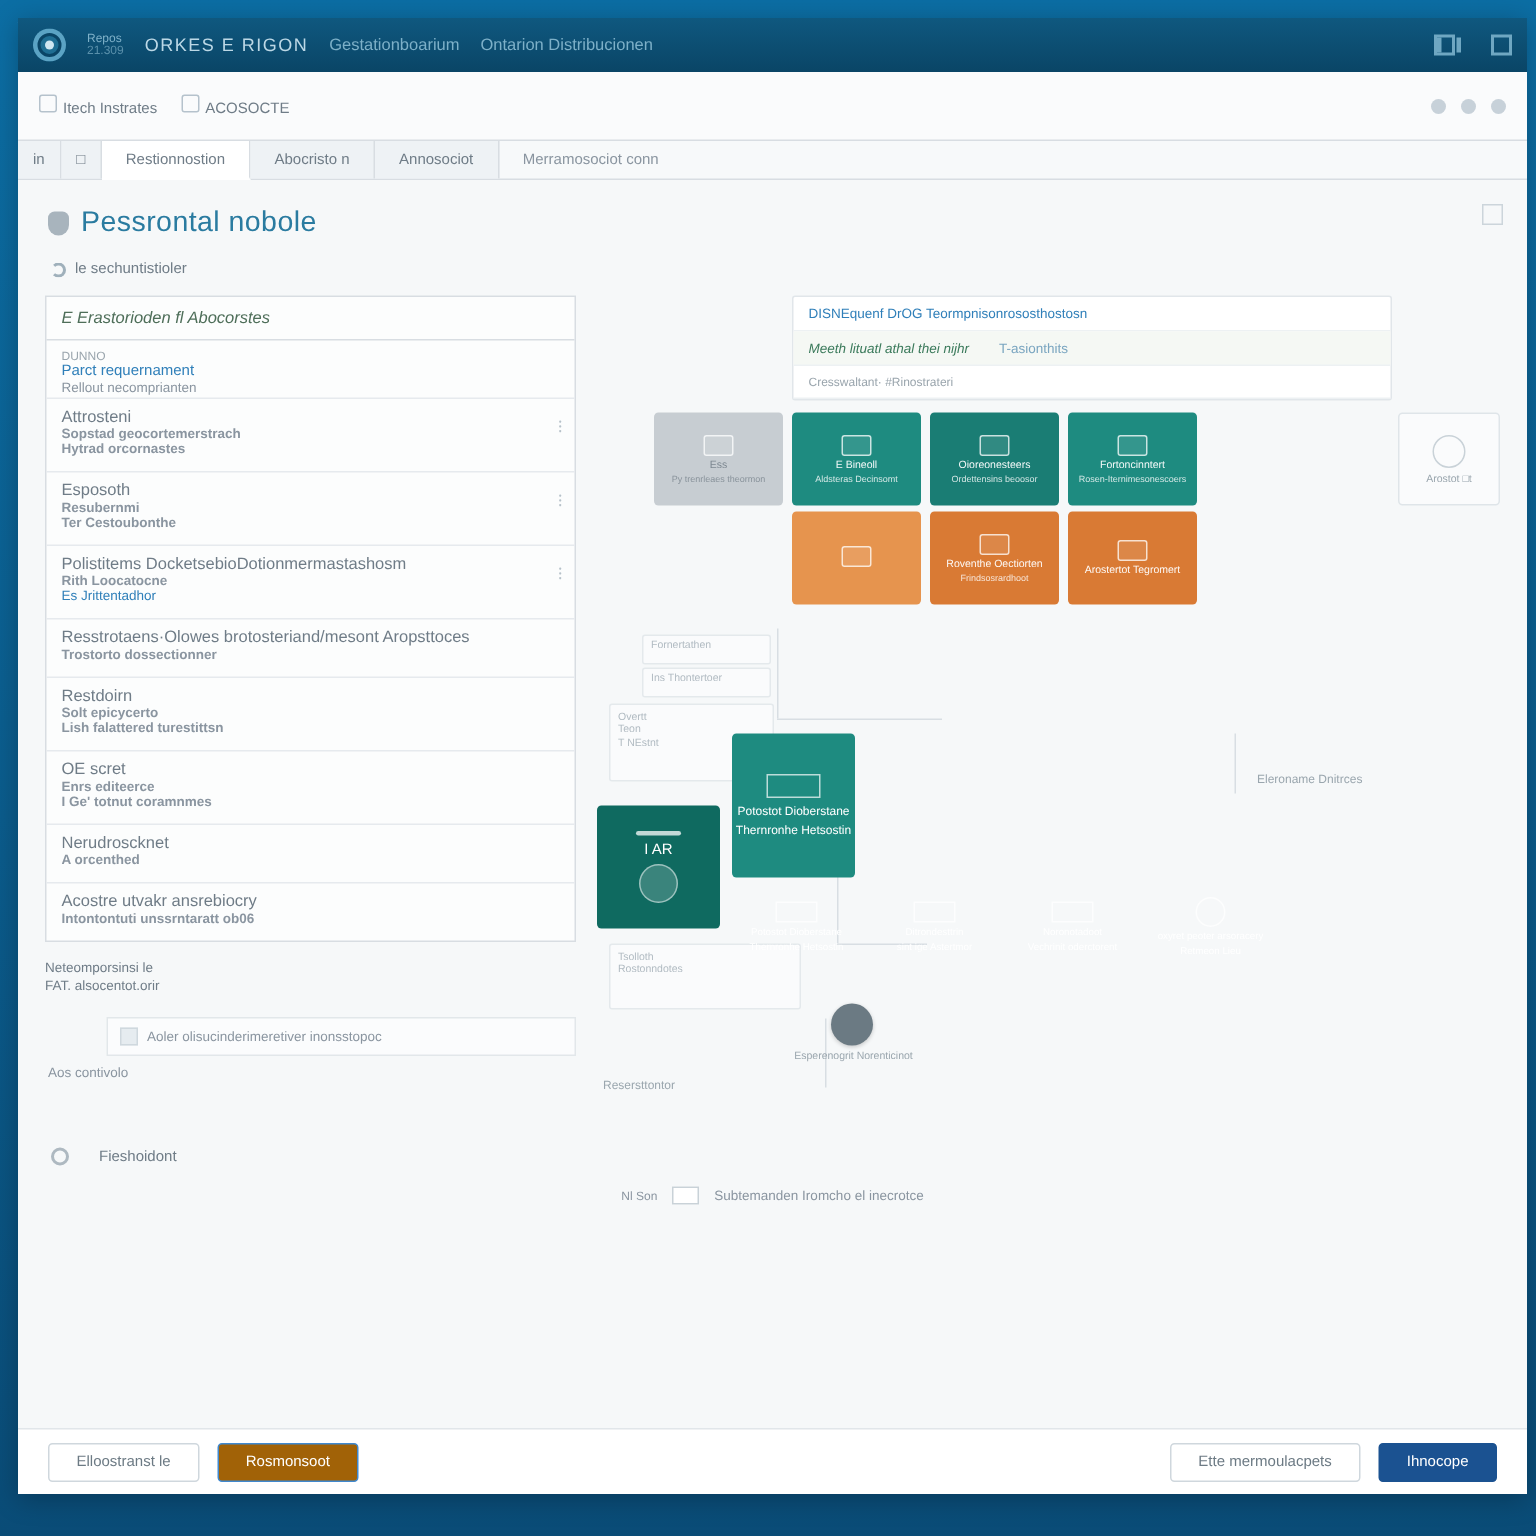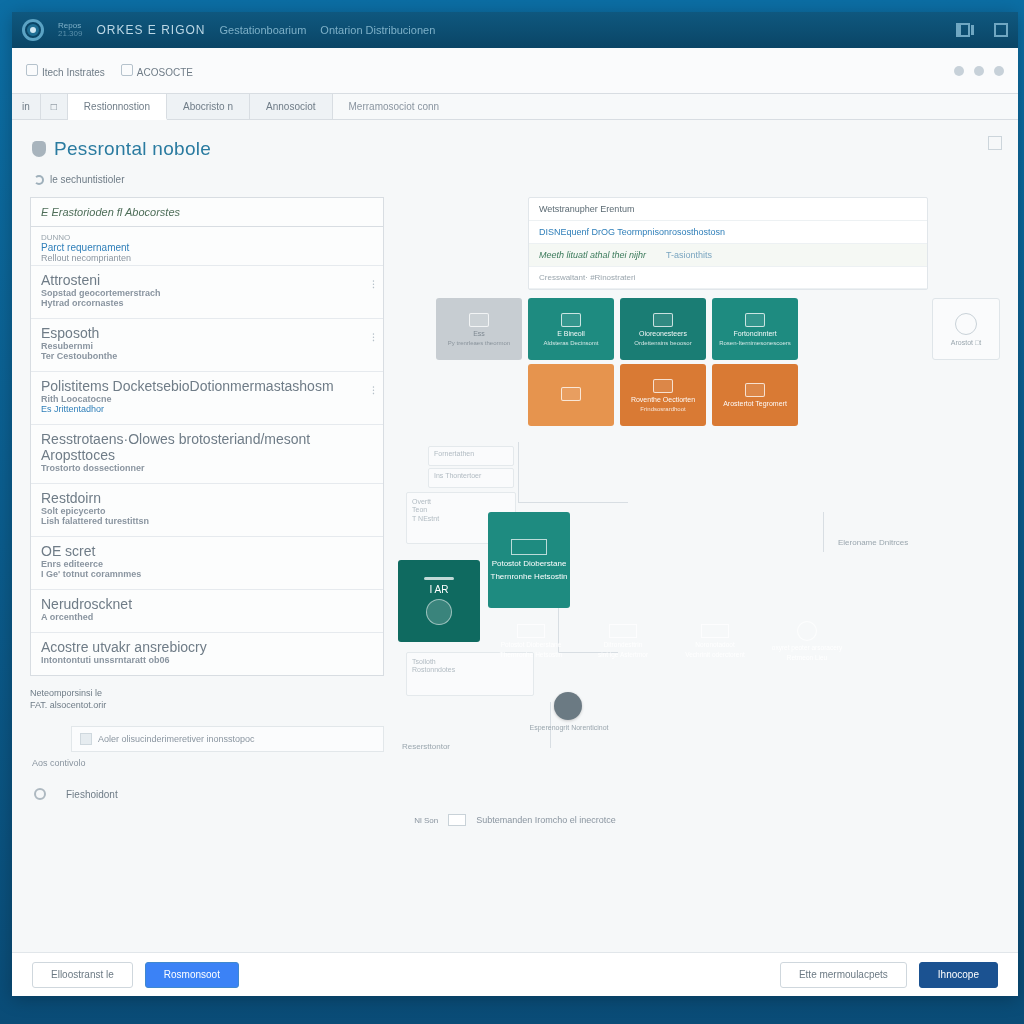--- a/index.html
+++ b/index.html
@@ -70,21 +70,21 @@
   .left-col{width:354px;flex:none;}
   .right-col{flex:1;}
   
   .panel-left{border:1px solid var(--panel-border);background:#fcfdfd;}
   .pl-head{padding:8px 10px;font-size:11px;color:#4e6e59;font-style:italic;border-bottom:1px solid var(--panel-border);}
   .pl-sub{padding:6px 10px 2px 10px;}
   .pl-sub .lbl{font-size:8px;color:#9aa5ad;text-transform:uppercase;}
   .pl-sub .link{font-size:10px;color:#2f7fb9;}
   .pl-sub .desc{font-size:9px;color:var(--text-dim);}
   .pl-block{border-top:1px solid #e6eaee;padding:6px 10px 10px 10px;position:relative;}
-  .pl-block .bt{font-size:14px;color:var(--text-mute);}
+  .pl-block .bt{font-size:11px;color:var(--text-mute);}
   .pl-block .bl{font-size:9px;color:var(--text-dim);font-weight:bold;}
   .pl-block .bk{font-size:9px;color:#2f7fb9;}
   .pl-block .more{position:absolute;right:8px;top:10px;font-size:11px;color:#b6c1c9;cursor:pointer;}
   .pl-extra{margin-top:12px;}
   .pl-extra .et{font-size:9px;color:var(--text-mute);margin:2px 0;}
   .note-box{margin-top:16px;border:1px solid #e2e7ea;background:#fbfcfd;padding:6px 8px;font-size:9px;color:var(--text-dim);
     display:flex;align-items:center;gap:6px;margin-left:41px;}
   .note-box .nico{width:12px;height:12px;background:#e6ecf0;border:1px solid #cfd8de;}
   .pl-foot{font-size:9px;color:var(--text-dim);margin:6px 2px 0 2px;}
   
@@ -137,21 +137,21 @@
   
   .legend{display:flex;align-items:center;justify-content:center;gap:10px;margin:14px 0 4px 0;font-size:9px;color:var(--text-dim);}
   .legend .lg-box{width:18px;height:12px;border:1px solid #c9d2d8;background:#fff;}
   .legend .lg-sm{font-size:8px;}
   
   .footerbar{height:44px;border-top:1px solid #e1e6ea;background:#fff;display:flex;align-items:center;
     padding:0 20px;gap:12px;}
   .btn{height:26px;font-size:10px;border-radius:3px;border:1px solid #cfd7dd;background:#fff;color:#6c7a84;
     padding:0 18px;cursor:pointer;}
   .btn.primary{background:var(--blue-dark);border-color:var(--blue-dark);color:#fff;}
-  .btn.accent{background:#3b82f6;border-color:#3f88cf;color:#fff;}
+  .btn.accent{background:#a16207;border-color:#3f88cf;color:#fff;}
   .footerbar .gap{flex:1;}
 </style>
 </head>
 <body>
 
 <div class="app-window">
 
   <div class="titlebar">
     <div class="logo">
         <div class="dot"></div>
@@ -261,21 +261,20 @@
 
           <div class="note-box">
             <span class="nico"></span>
             <span>Aoler olisucinderimeretiver inonsstopoc</span>
           </div>
           <div class="pl-foot">Aos contivolo</div>
         </div>
 
         <div class="right-col">
           <div class="hdr-card" style="margin-left:130px;">
-            <div class="hrow title">Wetstranupher Erentum</div>
             <div class="hrow link">DISNEquenf DrOG Teormpnisonrososthostosn</div>
             <div class="hrow final">
               <span>Meeth lituatl athal thei nijhr</span>
               <span>T-asionthits</span>
             </div>
             <div class="hrow" style="font-size:8px;color:#9aa5ad;">Cresswaltant· #Rinostrateri</div>
           </div>
 
           <div class="tiles" style="margin-left:38px;">
             <div class="tile muted">

